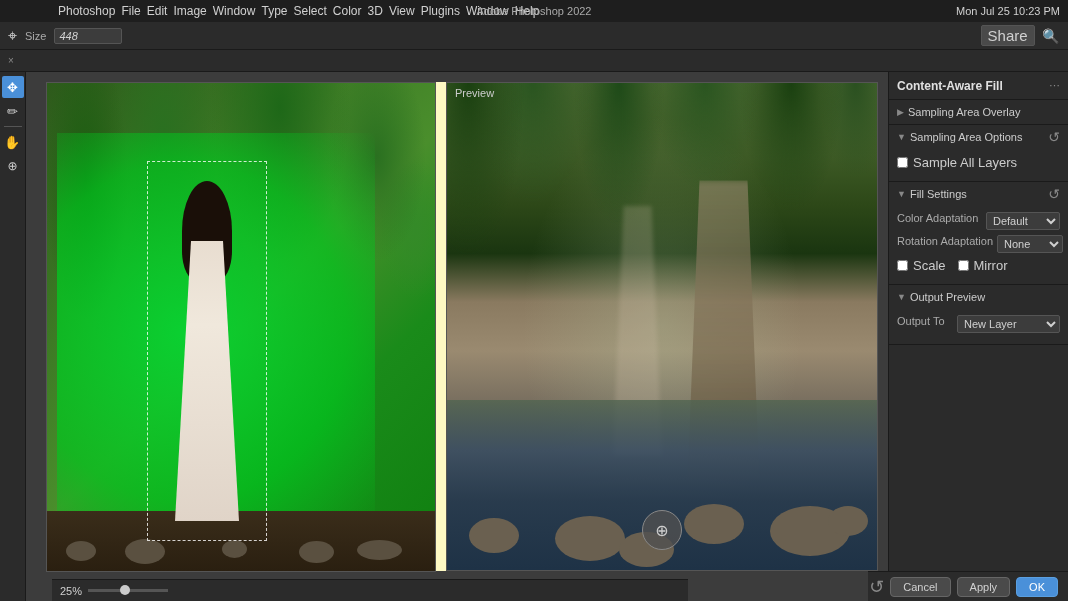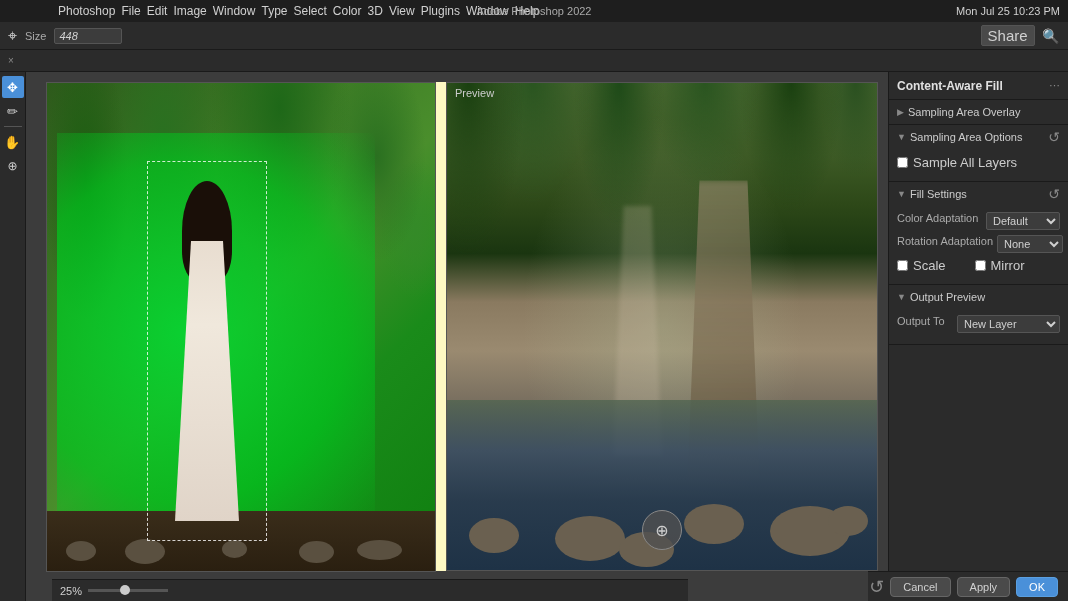--- a/index.html
+++ b/index.html
@@ -673,21 +673,21 @@
           <span class="row-label">Rotation Adaptation</span>
           <select class="ps-select">
             <option selected="">None</option>
             <option>Low</option>
             <option>Medium</option>
             <option>High</option>
             <option>Full</option>
           </select>
         </div>
 
-        <div style="display:flex; gap:29px; margin-top:4px;">
+        <div style="display:flex; gap:12px; margin-top:4px;">
           <div class="checkbox-row">
             <input type="checkbox" style="">
             <span class="checkbox-label">Scale</span>
           </div>
           <div class="checkbox-row">
             <input type="checkbox" style="">
             <span class="checkbox-label">Mirror</span>
           </div>
         </div>
       </div>

